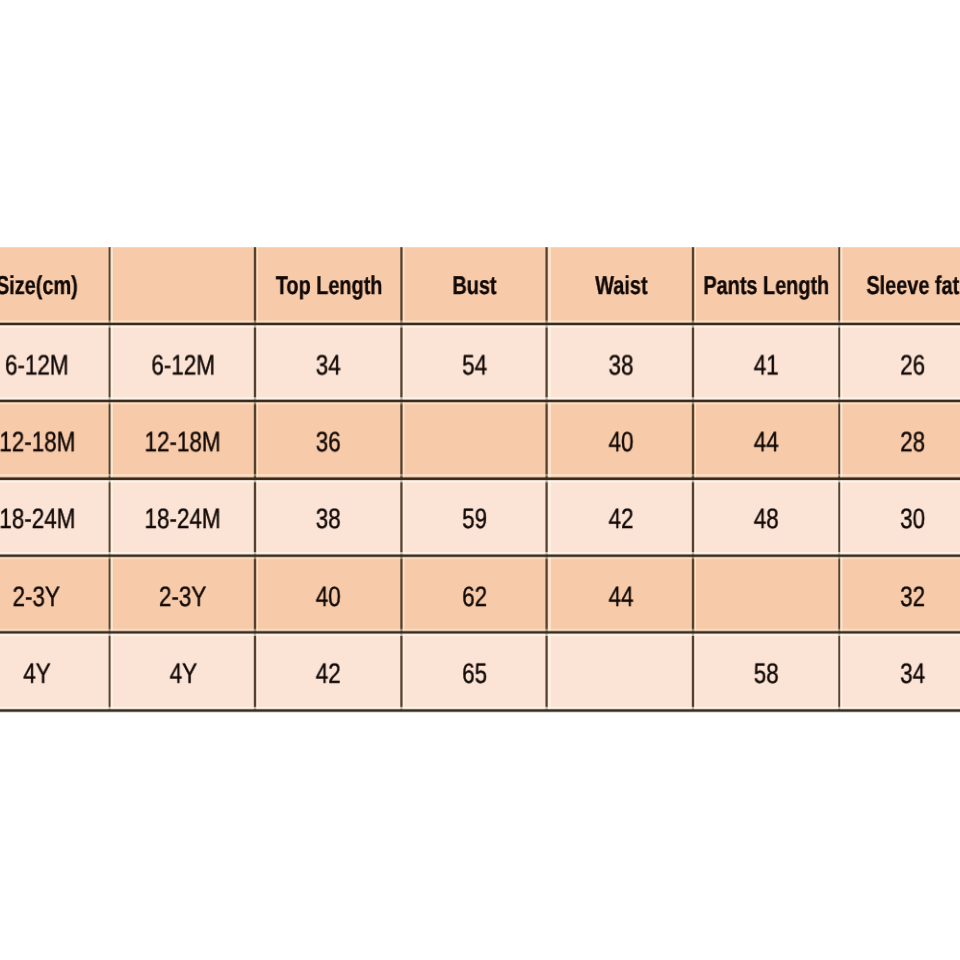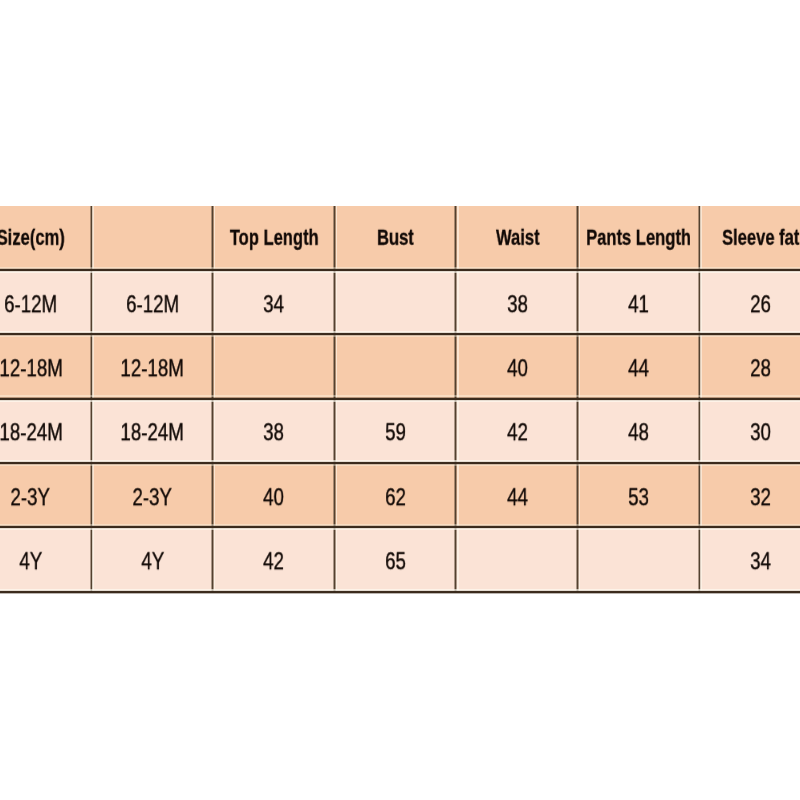--- a/index.html
+++ b/index.html
@@ -130,36 +130,42 @@
 
     <div class="cell dcell" style="left:0px;top:64.35px">
         <span>6-12M</span>
       </div>
     <div class="cell dcell" style="left:121.65px;top:64.35px">
         <span>6-12M</span>
       </div>
     <div class="cell dcell" style="left:243.3px;top:64.35px">
         <span>34</span>
       </div>
+    <div class="cell dcell" style="left:364.95px;top:64.35px">
+        <span>54</span>
+      </div>
     <div class="cell dcell" style="left:486.6px;top:64.35px">
         <span>38</span>
       </div>
     <div class="cell dcell" style="left:608.25px;top:64.35px">
         <span>41</span>
       </div>
     <div class="cell dcell" style="left:729.9px;top:64.35px">
         <span>26</span>
       </div>
 
     <div class="cell dcell" style="left:0px;top:128.7px">
         <span>12-18M</span>
       </div>
     <div class="cell dcell" style="left:121.65px;top:128.7px">
         <span>12-18M</span>
       </div>
+    <div class="cell dcell" style="left:243.3px;top:128.7px">
+        <span>36</span>
+      </div>
     <div class="cell dcell" style="left:486.6px;top:128.7px">
         <span>40</span>
       </div>
     <div class="cell dcell" style="left:608.25px;top:128.7px">
         <span>44</span>
       </div>
     <div class="cell dcell" style="left:729.9px;top:128.7px">
         <span>28</span>
       </div>
 
@@ -193,38 +199,38 @@
       </div>
     <div class="cell dcell" style="left:243.3px;top:257.4px">
         <span>40</span>
       </div>
     <div class="cell dcell" style="left:364.95px;top:257.4px">
         <span>62</span>
       </div>
     <div class="cell dcell" style="left:486.6px;top:257.4px">
         <span>44</span>
       </div>
-    <div class="cell dcell" style="left:608.25px;top:257.4px">
-        <span>53</span>
-      </div>
     <div class="cell dcell" style="left:729.9px;top:257.4px">
         <span>32</span>
       </div>
 
     <div class="cell dcell" style="left:0px;top:321.75px">
         <span>4Y</span>
       </div>
     <div class="cell dcell" style="left:121.65px;top:321.75px">
         <span>4Y</span>
       </div>
     <div class="cell dcell" style="left:243.3px;top:321.75px">
         <span>42</span>
       </div>
     <div class="cell dcell" style="left:364.95px;top:321.75px">
         <span>65</span>
+      </div>
+    <div class="cell dcell" style="left:608.25px;top:321.75px">
+        <span>58</span>
       </div>
     <div class="cell dcell" style="left:729.9px;top:321.75px">
         <span>34</span>
       </div>
 
     <div class="vline" style="left:120.15px"></div>
     <div class="vline" style="left:241.8px"></div>
     <div class="vline" style="left:363.45px"></div>
     <div class="vline" style="left:485.1px"></div>
     <div class="vline" style="left:606.75px"></div>

